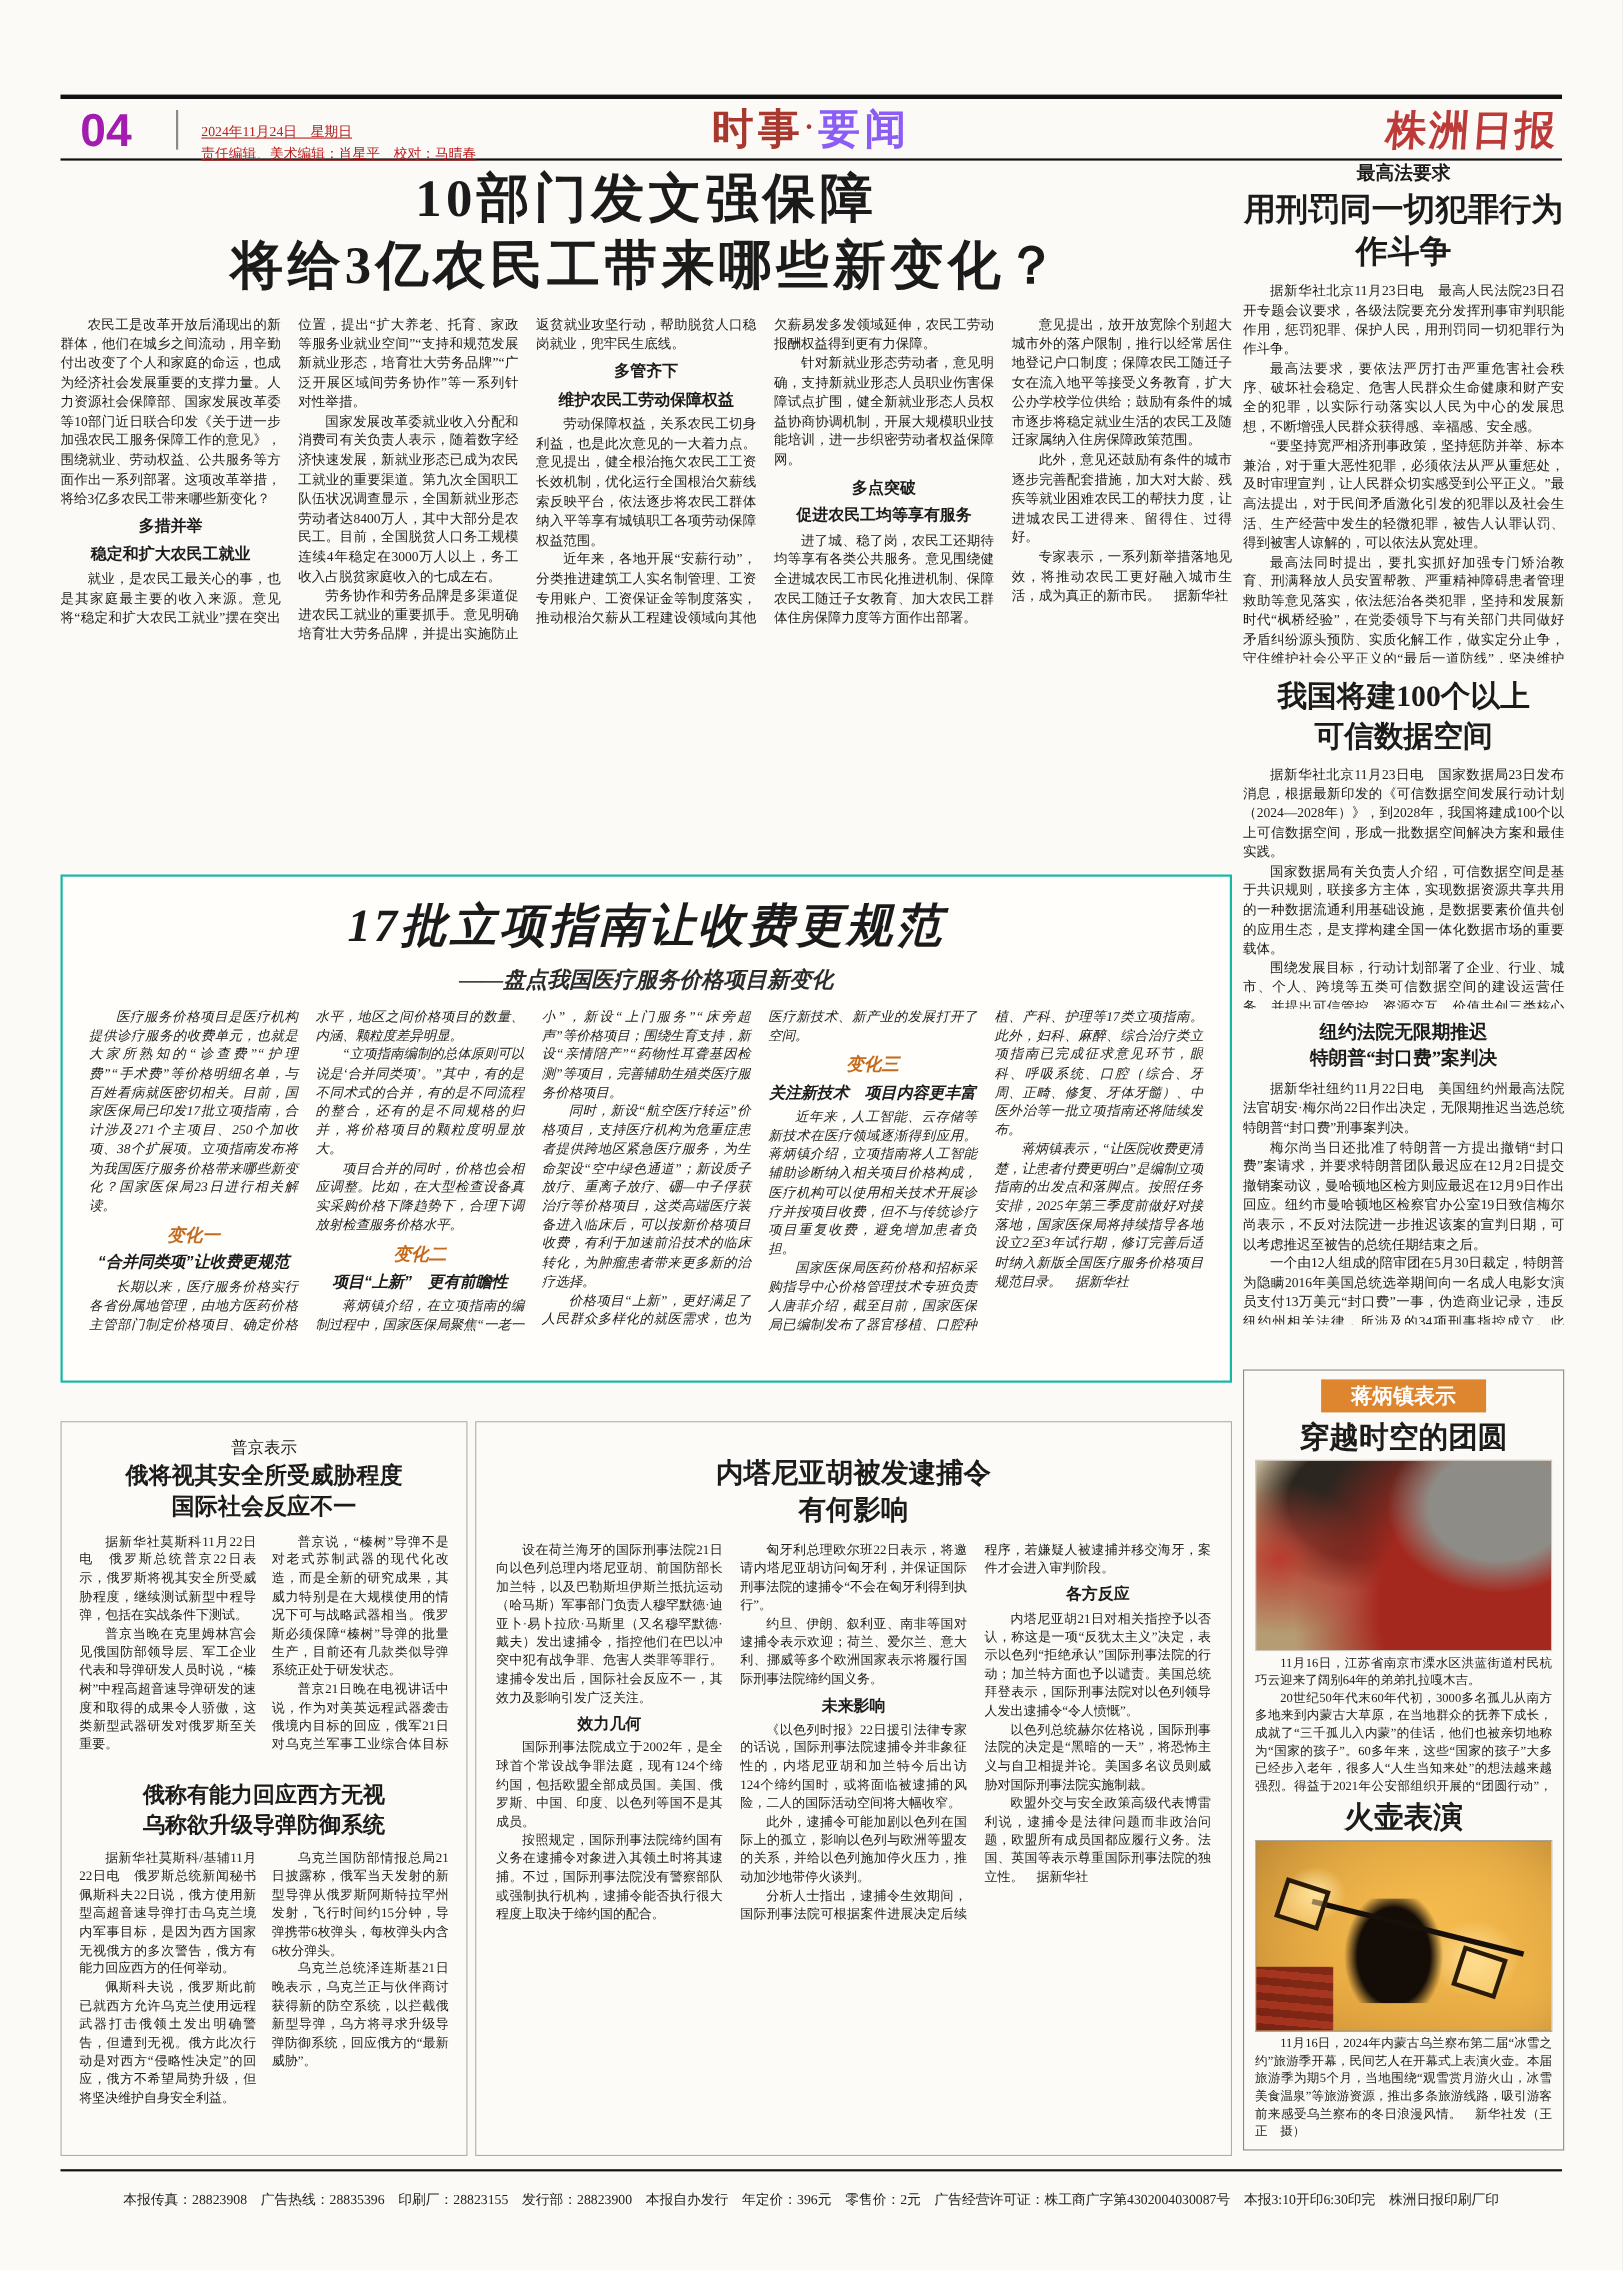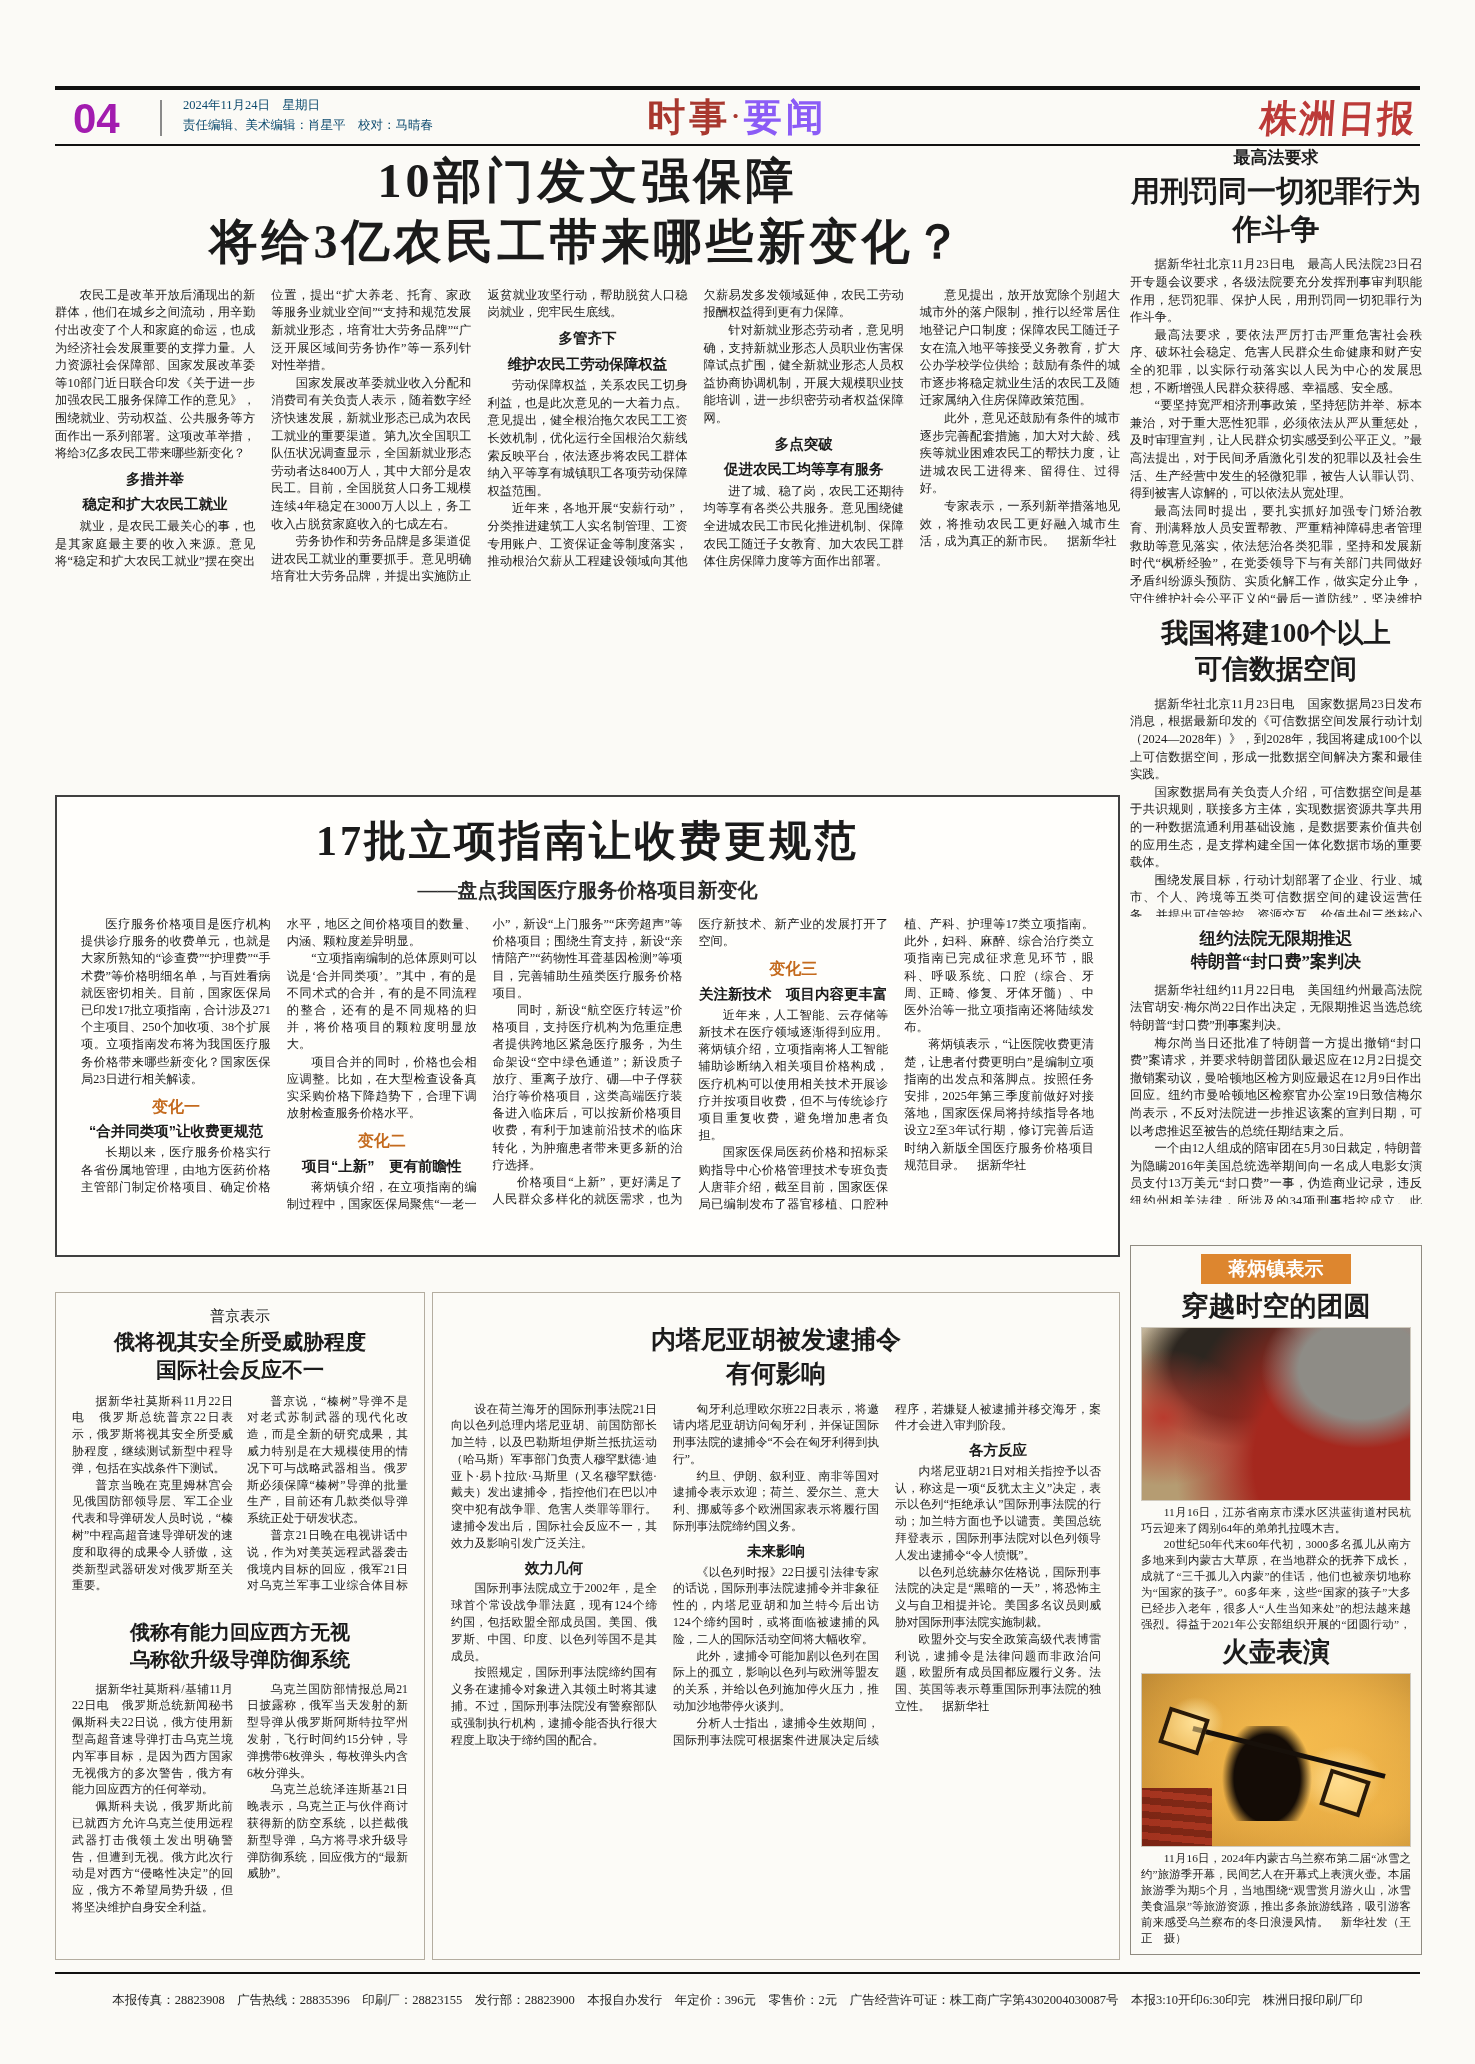--- a/index.html
+++ b/index.html
@@ -4,21 +4,21 @@
 <style>
   html,body{margin:0;padding:0;background:#e8e6e0;}
   #page{position:relative;width:1475px;height:2064px;background:#fbfaf6;margin:0 auto;
         font-family:"Liberation Serif","DejaVu Serif",serif;color:#1b1b1b;overflow:hidden;}
   .abs{position:absolute;}
   .sans{font-family:"Liberation Sans","DejaVu Sans",sans-serif;}
   
   #header{left:55px;top:86px;width:1365px;height:54px;border-top:4px solid #111;border-bottom:2px solid #111;}
   #pagenum{left:18px;top:8px;font-size:42px;font-weight:bold;color:#a21caf;line-height:1;}
   #head-div{left:105px;top:10px;width:2px;height:36px;background:#8a8a8a;}
-  #head-meta{left:128px;top:5px;font-size:12.5px;line-height:1.6;color:#0c4a6e;}
+  #head-meta{left:128px;top:20px;font-size:12.5px;line-height:1.6;color:#b91c1c;text-decoration:underline;}
   #section-title{left:0;top:2px;width:100%;text-align:center;font-weight:bold;font-size:38px;letter-spacing:4px;}
   #section-title .red{color:#a8372e;}
   #section-title .dot{color:#a8372e;font-size:26px;vertical-align:6px;}
   #section-title .gray{color:#8b5cf6;}
   #masthead{right:4px;top:4px;font-size:37px;font-weight:bold;color:#bc3a38;letter-spacing:2px;transform:skewX(-4deg);}
   
   .cols{column-gap:16px;text-align:justify;overflow:hidden;}
   .para{text-indent:2em;margin:0;}
   .sub-black{font-weight:bold;text-align:center;font-size:14.5px;margin:8px 0 4px;text-indent:0;font-family:"Liberation Sans","DejaVu Sans",sans-serif;}
   .sub-orange{font-weight:bold;text-align:center;font-size:16px;margin:10px 0 2px;color:#c46a1d;text-indent:0;font-family:"Liberation Sans","DejaVu Sans",sans-serif;}
@@ -58,21 +58,21 @@
      radial-gradient(320px 300px at 28% 72%, rgba(223,142,42,.8), transparent 76%),
      radial-gradient(210px 170px at 88% 78%, rgba(250,200,90,.8), transparent 72%),
      #1c0f06;}
   #fire-pole{position:absolute;left:18%;top:44%;width:74%;height:5px;background:#17100a;transform:rotate(14deg);}
   .fire-cage{position:absolute;width:34px;height:30px;border:4px solid #2a1a08;background:rgba(255,220,140,.55);transform:rotate(18deg);}
   #cage-a{left:8%;top:22%;}
   #cage-b{left:68%;top:58%;}
   #fire-performer{position:absolute;left:30%;top:30%;width:90px;height:95px;background:radial-gradient(60px 80px at 50% 55%, #140c06 0%, #140c06 55%, transparent 75%);}
   #fire-stand{position:absolute;left:0;bottom:0;width:26%;height:34%;background:repeating-linear-gradient(5deg,#6e120e 0 7px,#9c221a 7px 14px);opacity:.85;}
   
-  #med-box{left:55px;top:795px;width:1065px;height:462px;border:2px solid #404040;box-sizing:border-box;padding:10px 24px;background:#fffefb;overflow:hidden;}
+  #med-box{left:55px;top:795px;width:1065px;height:462px;border:2px solid #14b8a6;box-sizing:border-box;padding:10px 24px;background:#fffefb;overflow:hidden;font-style:italic;}
   #med-title{text-align:center;font-weight:bold;font-size:42px;letter-spacing:3px;margin-top:6px;}
   #med-sub{text-align:center;font-weight:bold;font-size:20px;color:#2c2c2c;margin-top:8px;}
   #med-cols{margin-top:12px;height:312px;column-count:5;font-size:12.2px;line-height:17.2px;}
   
   .btm-box{top:1292px;height:668px;border:1px solid #b4ada0;box-sizing:border-box;padding:14px 16px;overflow:hidden;background:#fcfbf7;}
   #box-russia{left:55px;width:370px;}
   #box-icc{left:432px;width:688px;padding:28px 18px;}
   .btm-kicker{text-align:center;font-size:15px;font-family:"Liberation Sans","DejaVu Sans",sans-serif;}
   .btm-title{text-align:center;font-weight:bold;font-size:21px;line-height:1.35;margin-top:2px;font-family:"Liberation Sans","DejaVu Sans",sans-serif;}
   .btm-title2{text-align:center;font-weight:bold;font-size:20px;line-height:1.35;margin-top:14px;font-family:"Liberation Sans","DejaVu Sans",sans-serif;}

